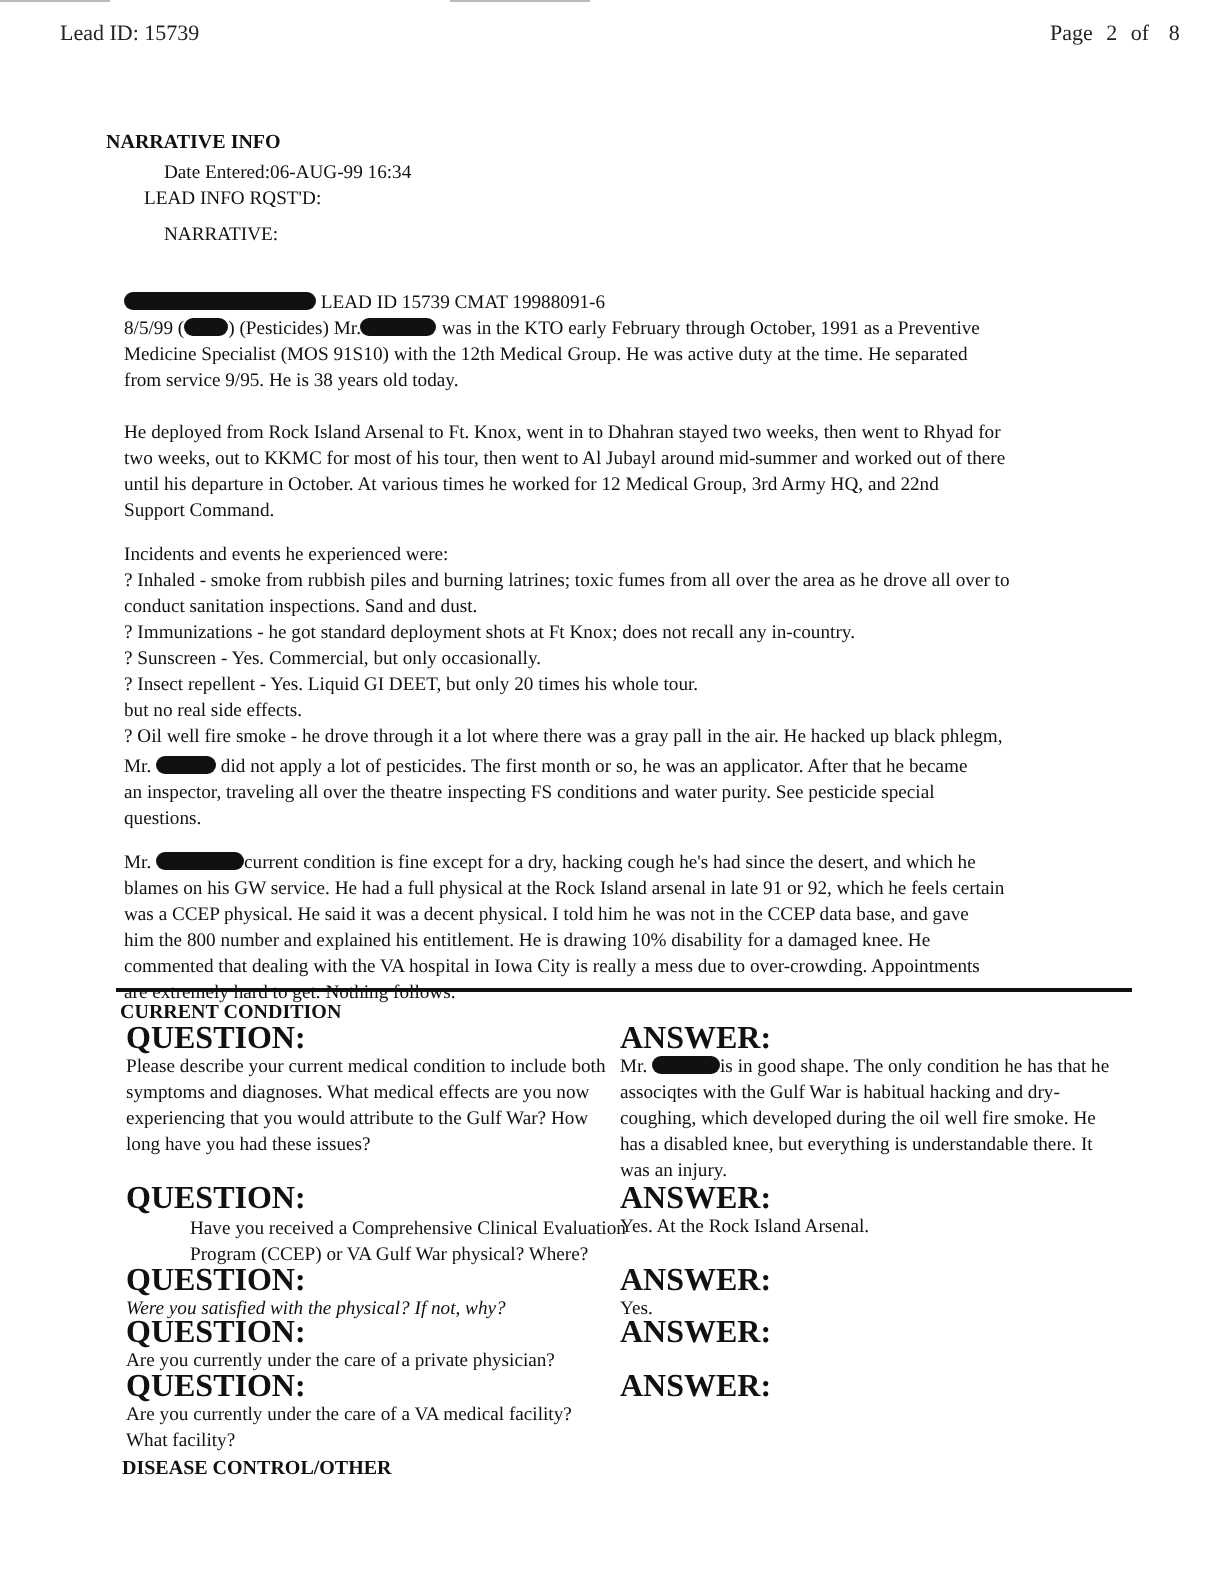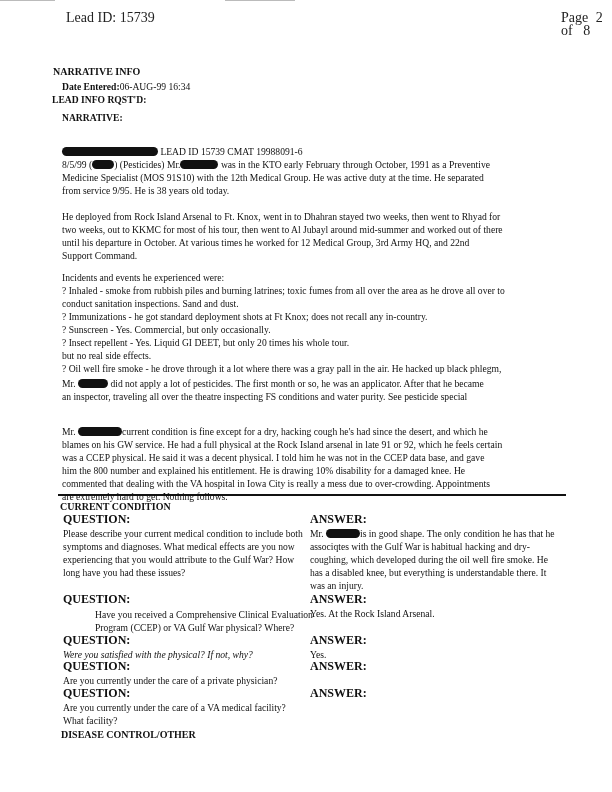--- a/index.html
+++ b/index.html
@@ -3,30 +3,30 @@
   <meta charset="utf-8">
   <style>
     html, body { margin: 0; padding: 0; background: #ffffff; }
     body {
       width: 612px; height: 792px; position: relative; overflow: hidden;
       font-family: "Liberation Serif", "DejaVu Serif", serif;
       color: #111; font-size: 9.6px; line-height: 13px;
     }
     .abs { position: absolute; }
     .topline { position: absolute; top: 0; height: 1px; background: #bbb; }
-    .hdr { font-size: 14px; color: #222; margin-left: 36px; }
-    .bold { font-weight: bold; }
+    .hdr { font-size: 11px; color: #222; }
+    .bold { font-weight: normal; margin-left: 20px; }
     .sec { font-weight: bold; font-size: 10px; }
     .body-text { left: 62px; width: 508px; margin-top: 21px; }
     .redact {
       display: inline-block; background: #111; height: 9px; border-radius: 5px;
       vertical-align: -1px;
     }
     .rule { position: absolute; left: 58px; width: 508px; top: 494px; height: 2px; background: #111; }
-    .q-lbl, .a-lbl { font-weight: bold; font-size: 12px; }
+    .q-lbl, .a-lbl { font-weight: bold; font-size: 16px; }
     .qcol { left: 63px; width: 240px; }
     .acol { left: 310px; width: 250px; }
     p { margin: 0; }
   </style>
 </head>
 <body>
 
 <div class="topline" style="left:0;width:55px;"></div>
 <div class="topline" style="left:225px;width:70px;"></div>
 
@@ -67,20 +67,21 @@
   <p>? Immunizations - he got standard deployment shots at Ft Knox; does not recall any in-country.</p>
   <p>? Sunscreen - Yes.  Commercial, but only occasionally.</p>
   <p>? Insect repellent - Yes.  Liquid GI DEET, but only 20 times his whole tour.</p>
   <p>but no real side effects.</p>
   <p>? Oil well fire smoke - he drove through it a lot where there was a gray pall in the air.  He hacked up black phlegm,</p>
 </div>
 
 <div class="abs body-text" style="top:356px;">
   <p><span>Mr.</span> <span class="redact" style="width:30px;"></span><span> did not apply a lot of pesticides.  The first month or so, he was an applicator.  After that he became</span></p>
   <p>an inspector, traveling all over the theatre inspecting FS conditions and water purity.  See pesticide special</p>
+  <p>questions.</p>
 </div>
 
 <div class="abs body-text" style="top:404px;">
   <p><span>Mr.</span> <span class="redact" style="width:44px;"></span><span>current condition is fine except for a dry, hacking cough he's had since the desert, and which he</span></p>
   <p>blames on his GW service.  He had a full physical at the Rock Island arsenal in late 91 or 92, which he feels certain</p>
   <p>was a CCEP physical.  He said it was a decent physical.  I told him he was not in the CCEP data base, and gave</p>
   <p>him the 800 number and explained his entitlement.  He is drawing 10% disability for a damaged knee.  He</p>
   <p>commented that dealing with the VA hospital in Iowa City is really a mess due to over-crowding.  Appointments</p>
   <p>are extremely hard to get.    Nothing follows.</p>
 </div>

